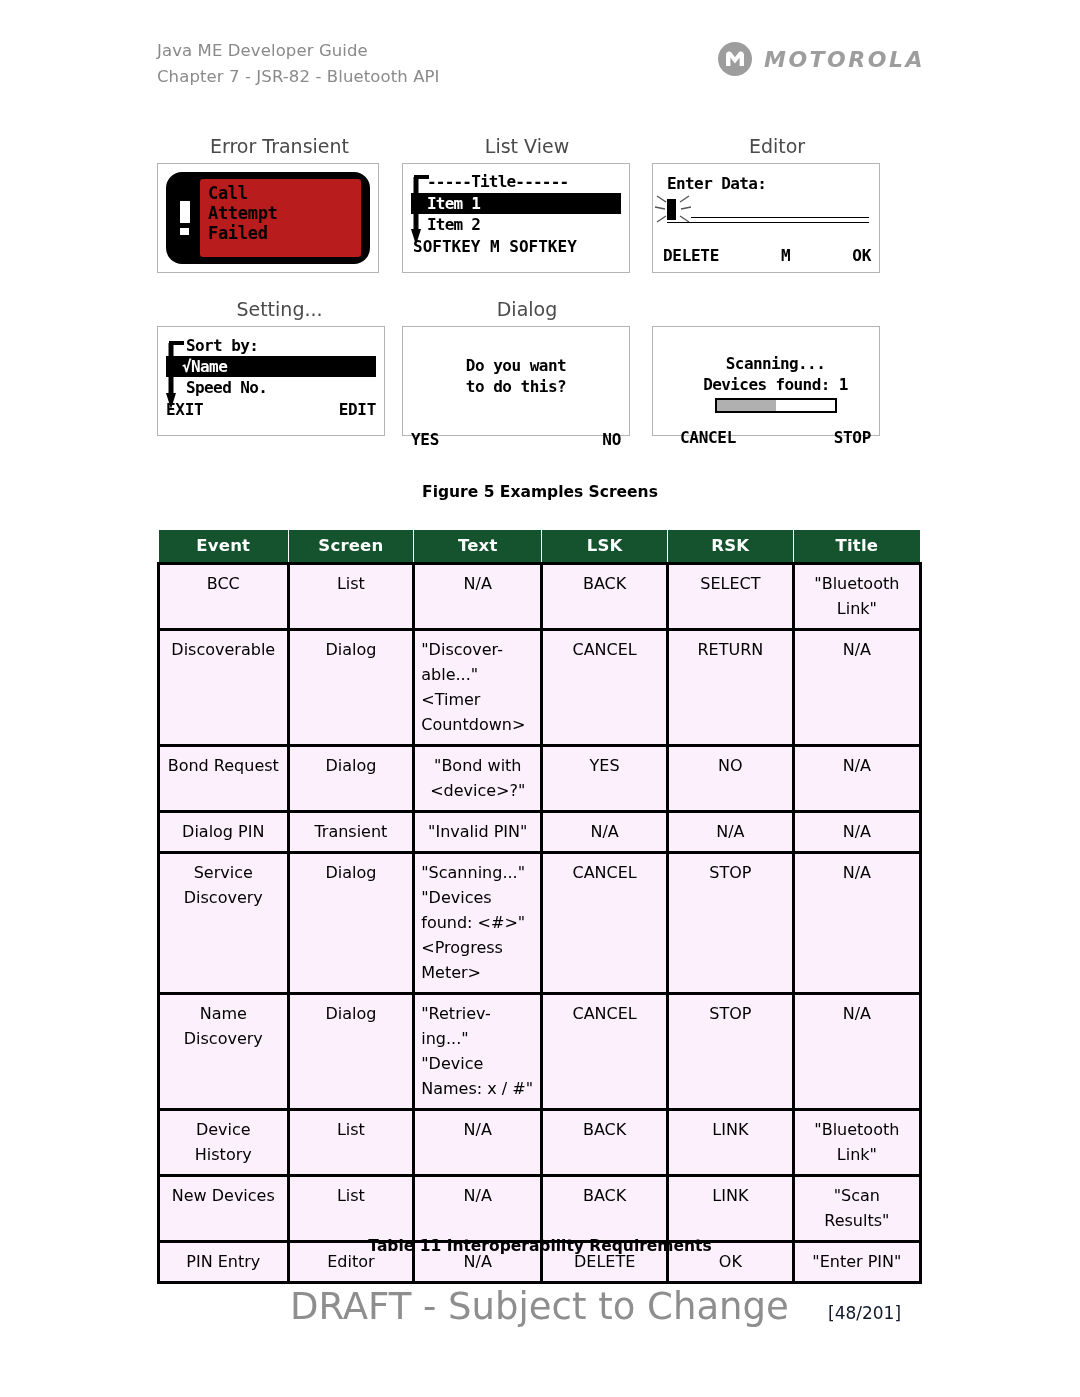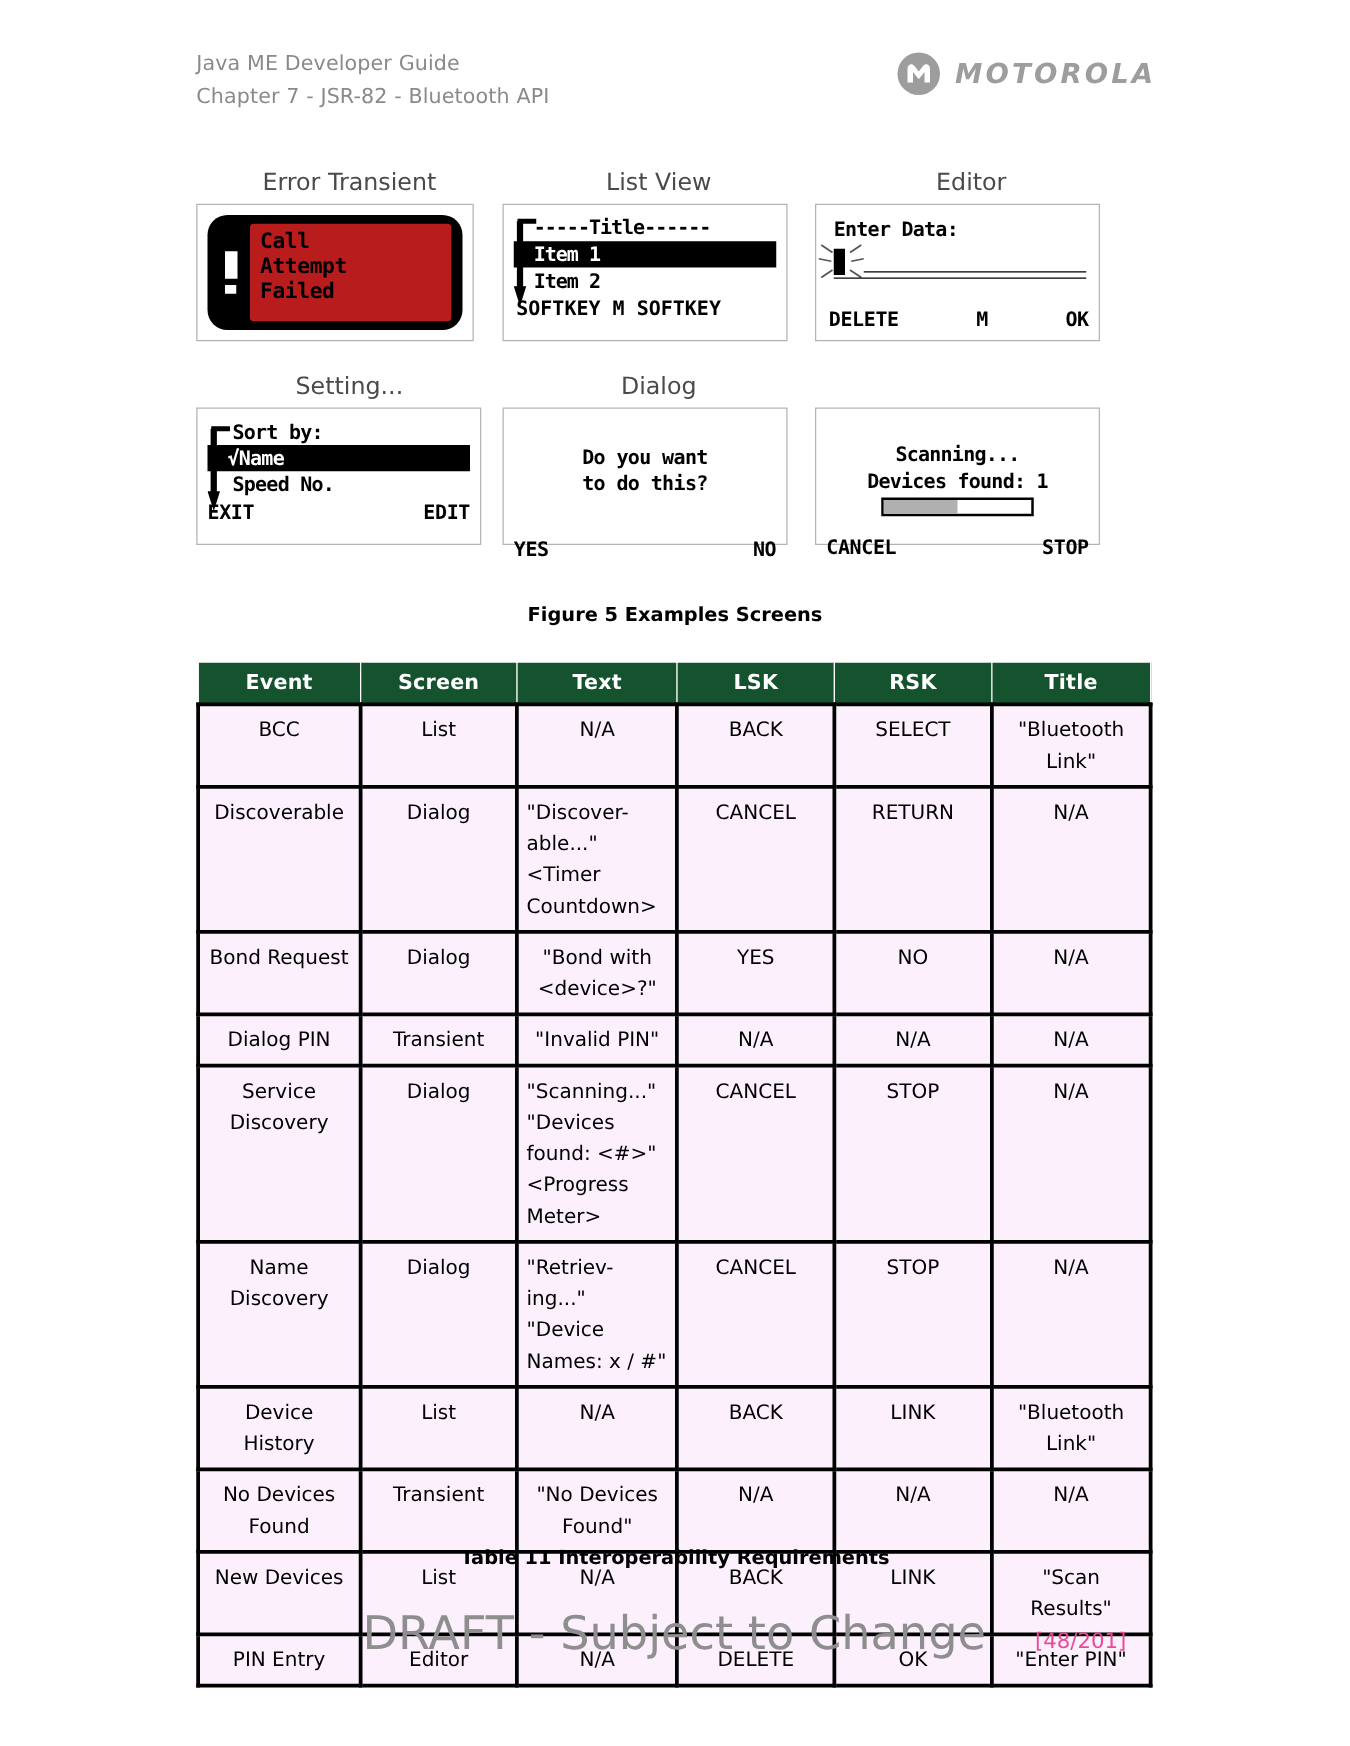--- a/index.html
+++ b/index.html
@@ -193,21 +193,21 @@
     position: absolute; left: 0; right: 0; bottom: 0;
     display: flex; justify-content: space-between;
     font-size: 16px; letter-spacing: -0.3px;
   }
 
   
   .box-scan {
     width: 228px; height: 110px;
     padding: 8px 8px 6px 8px;
   }
-  .scan-stack { position: relative; height: 100%; font-size: 16px; font-weight: bold; letter-spacing: -0.6px; }
+  .scan-stack { position: relative; height: 100%; font-size: 16px; font-weight: bold; letter-spacing: -0.6px; margin-left: 19px; }
   .scan-msg { text-align: center; line-height: 21px; margin-top: 18px; white-space: nowrap; }
   .scan-bar-outer {
     margin: 3px auto 0 auto;
     width: 122px; height: 15px;
     border: 2px solid #000; background: #ffffff;
     box-sizing: border-box;
   }
   .scan-bar-fill { height: 100%; background: #b0b0b0; }
   .scan-softkeys {
     position: absolute; left: 0; right: 0; bottom: 0;
@@ -284,21 +284,21 @@
     color: #8e8e8e;
     font-family: "DejaVu Sans", sans-serif;
     letter-spacing: 0px;
     white-space: nowrap;
   }
   .pageno {
     position: absolute;
     left: 828px;
     top: 18px;
     font-size: 17px;
-    color: #ec4899;
+    color: #0f172a;
     font-family: "DejaVu Sans", sans-serif;
     white-space: nowrap;
   }
 </style>
 </head>
 <body>
 
 <div class="page-header">
   <div class="hdr-text">
     <span class="hdr-line">Java ME Developer Guide</span>
@@ -524,28 +524,20 @@
         </tr>
         <tr>
           <td>Device History</td>
           <td>List</td>
           <td>N/A</td>
           <td>BACK</td>
           <td>LINK</td>
           <td>"Bluetooth Link"</td>
         </tr>
         <tr>
-          <td>No Devices Found</td>
-          <td>Transient</td>
-          <td>"No Devices Found"</td>
-          <td>N/A</td>
-          <td>N/A</td>
-          <td>N/A</td>
-        </tr>
-        <tr>
           <td>New Devices</td>
           <td>List</td>
           <td>N/A</td>
           <td>BACK</td>
           <td>LINK</td>
           <td>"Scan Results"</td>
         </tr>
         <tr>
           <td>PIN Entry</td>
           <td>Editor</td>

